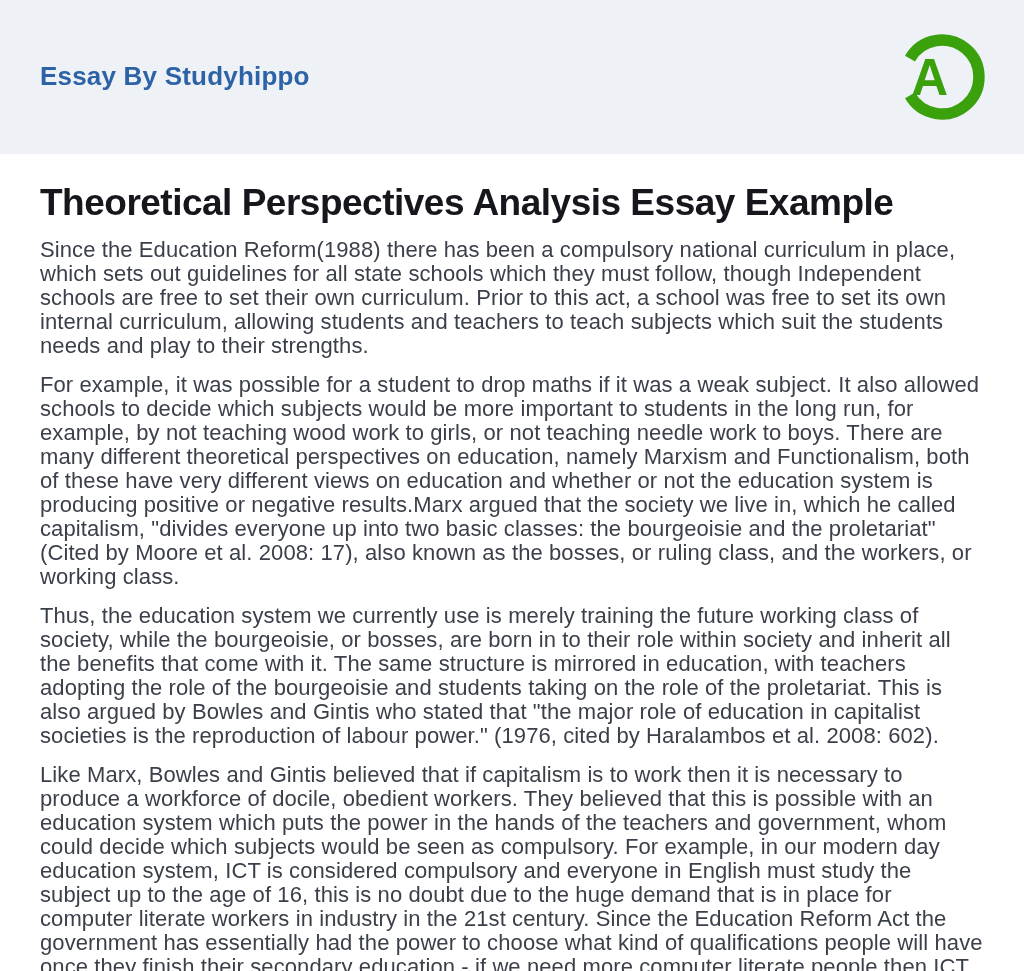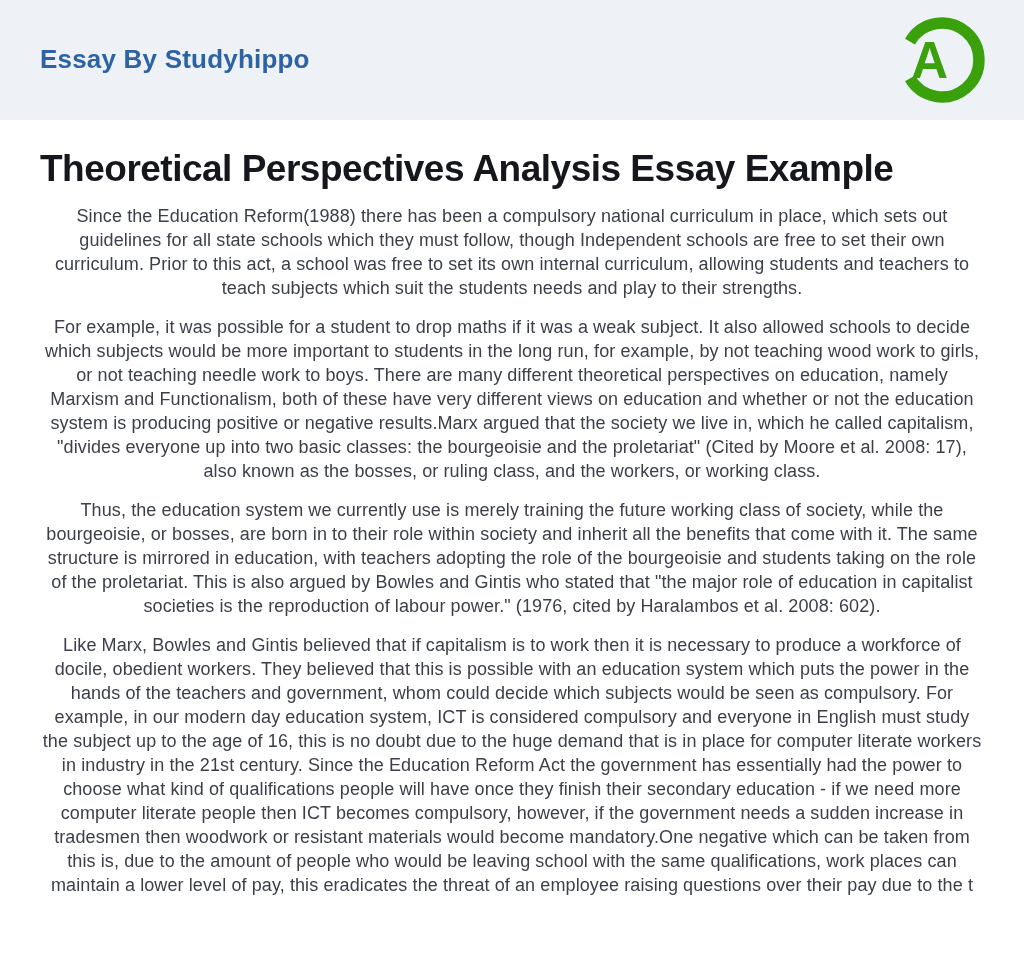--- a/index.html
+++ b/index.html
@@ -13,21 +13,21 @@
   *{margin:0;padding:0;box-sizing:border-box;}
   html,body{background:var(--page-bg);}
   body{
     width:1024px;
     min-height:971px;
     font-family:"Liberation Sans", sans-serif;
     -webkit-font-smoothing:antialiased;
   }
   .site-header{
     background:var(--header-bg);
-    height:120px;
+    height:154px;
     padding:0 38px 0 40px;
     display:flex;
     align-items:center;
     justify-content:space-between;
   }
   .brand-block{display:flex;flex-direction:column;justify-content:center;}
   .site-title{
     color:var(--accent-blue);
     font-size:26px;
     font-weight:700;
@@ -56,25 +56,24 @@
   .essay-title{
     color:var(--title-color);
     font-size:37px;
     font-weight:800;
     letter-spacing:-0.5px;
     line-height:1.1;
     margin:2px 0 14px 0;
   }
   .essay-paragraph{
     color:var(--body-text-color);
-    font-size:18px;
+    font-size:22px;
     line-height:24px;
     letter-spacing:0.1px;
     margin-bottom:15px;
-    text-align:center;
   }
   .essay-paragraph:last-child{margin-bottom:16px;}
 </style>
 </head>
 <body>
 
 <header class="site-header">
   <div class="brand-block">
     <div class="site-title">Essay By Studyhippo</div>
   </div>

